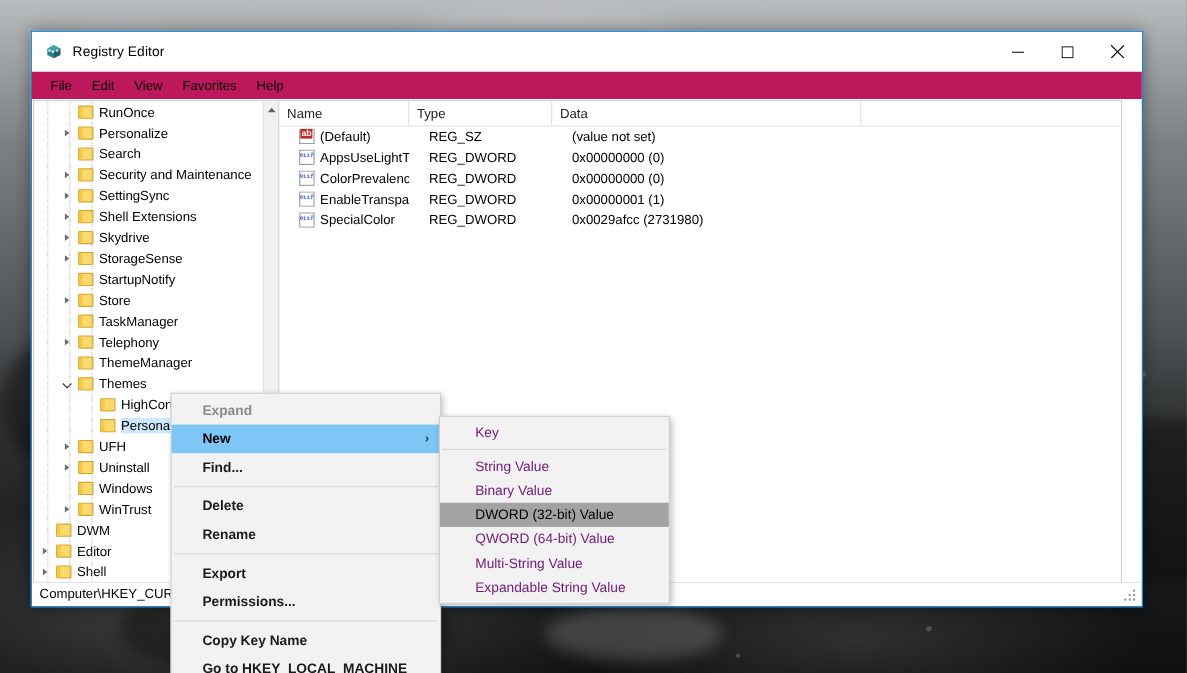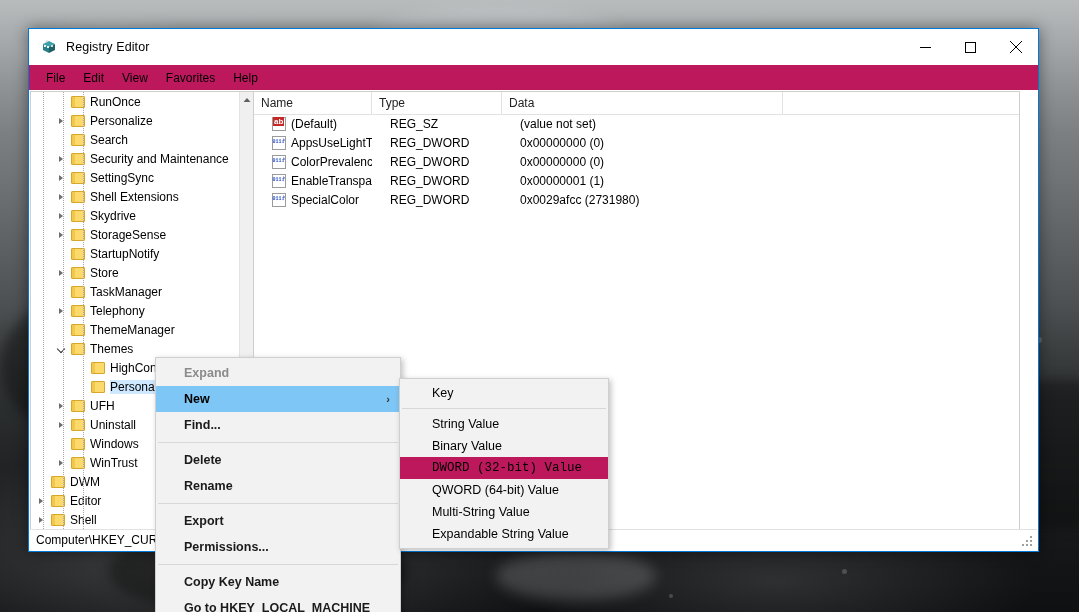--- a/index.html
+++ b/index.html
@@ -88,22 +88,22 @@
   #ctxmenu{position:absolute;left:155px;top:357px;width:246px;background:#f2f2f2;
     border:1px solid #cfcfcf;box-shadow:2px 2px 6px rgba(0,0,0,.25);box-sizing:border-box;padding:2px 0;z-index:40;}
   #ctxmenu .cm{height:26px;display:flex;align-items:center;font-size:12.5px;color:#1a1a1a;padding-left:28px;position:relative;cursor:default;font-weight:bold;}
   #ctxmenu .cm.disabled{color:#8b8b8b;}
   #ctxmenu .cm.hi{background:#7ec6f5;color:#000;}
   #ctxmenu .cm .sub{position:absolute;right:10px;font-size:11px;color:#333;}
   #ctxmenu .sep{height:1px;background:#d7d7d7;margin:4px 2px 4px 2px;}
 
   #submenu{position:absolute;left:399px;top:378px;width:210px;background:#f2f2f2;
     border:1px solid #cfcfcf;box-shadow:2px 2px 6px rgba(0,0,0,.25);box-sizing:border-box;padding:3px 0;z-index:50;}
-  #submenu .sm{height:22px;display:flex;align-items:center;font-size:12.5px;color:#000000;padding-left:32px;cursor:default;}
-  #submenu .sm.hi{background:#be185d;color:#000;font-family:Liberation Mono, monospace;}
+  #submenu .sm{height:22px;display:flex;align-items:center;font-size:12.5px;color:#701a75;padding-left:32px;cursor:default;}
+  #submenu .sm.hi{background:#a3a3a3;color:#000;}
   #submenu .sep{height:1px;background:#d7d7d7;margin:4px 2px;}
 </style>
 </head>
 <body>
 
 <div id="desktop">
   <div class="lightblob" style="left:2%;top:4%;width:180px;height:60px;"></div>
   <div class="lightblob" style="left:34%;top:1%;width:260px;height:70px;"></div>
   <div class="darkblob" style="left:0%;top:50%;width:120px;height:120px;"></div>
   <div class="darkblob" style="left:88%;top:62%;width:220px;height:150px;"></div>

